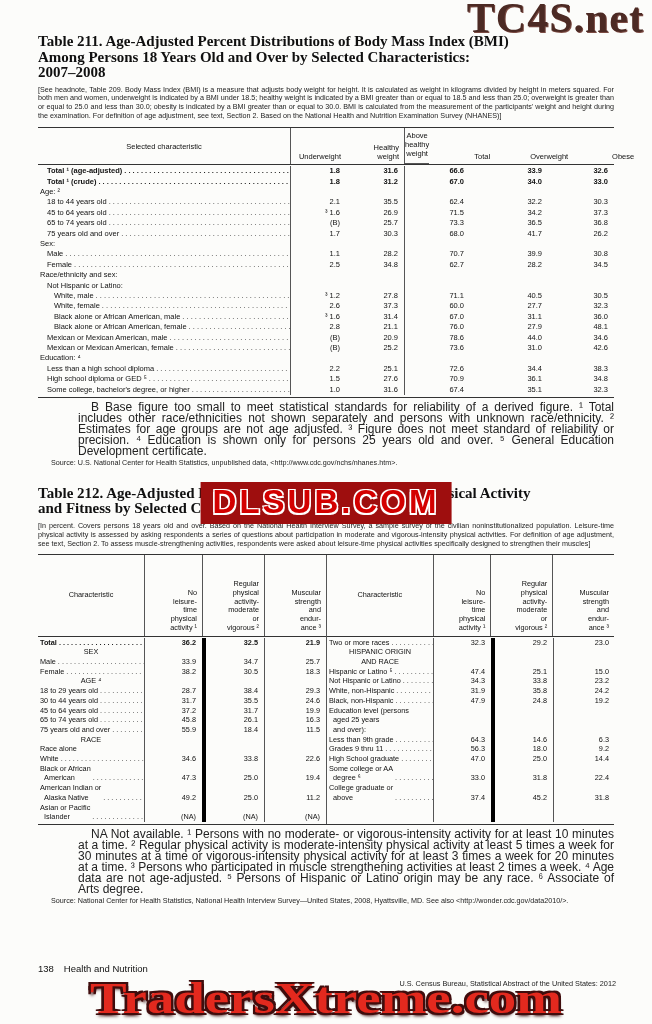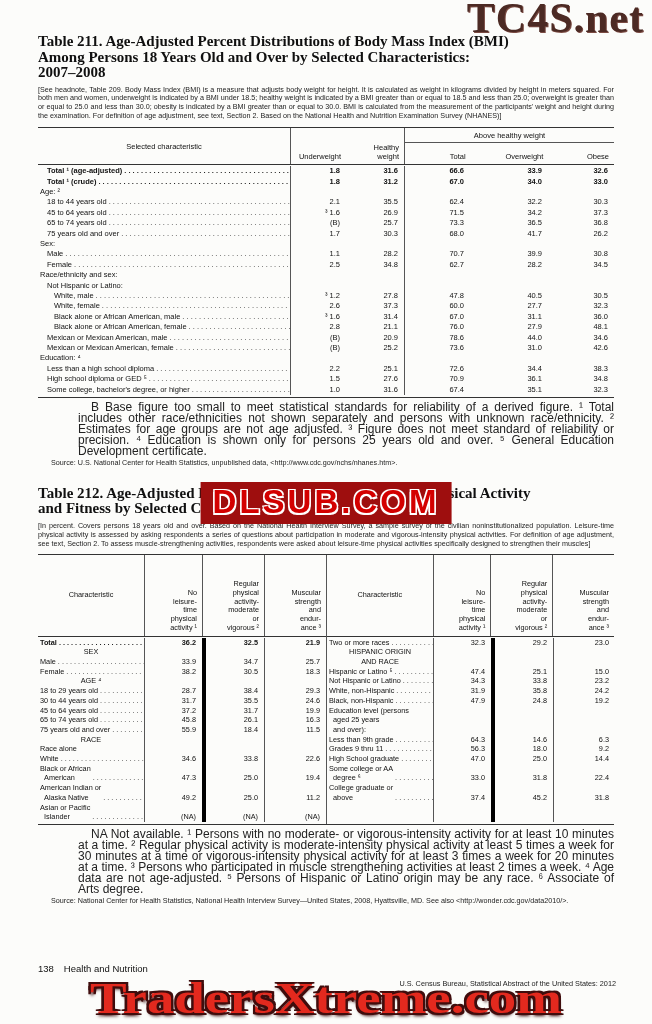--- a/index.html
+++ b/index.html
@@ -24,21 +24,21 @@
   .txt { white-space:pre-line; flex-shrink:0; }
   .fill { flex:1; overflow:hidden; white-space:nowrap; padding-left:2px; color:#222; }
   .fill::before { content:". . . . . . . . . . . . . . . . . . . . . . . . . . . . . . . . . . . . . . . . . . . . . . . . . . . . . . . . . . . . . . . . . . . . . . . . . . . ."; }
   .val { display:flex; align-items:flex-end; justify-content:flex-end; padding-right:6px; flex-shrink:0; }
 
   
   .t1h { display:flex; border-bottom:1px solid #333; height:37px; font-size:7.5px; color:#111; }
   .h-char { width:252px; display:flex; align-items:center; justify-content:center; }
   .h-c1 { width:56px; border-left:1px solid #555; display:flex; align-items:flex-end; justify-content:flex-end; padding:0 5px 3px 0; text-align:right; }
   .h-c2 { width:58px; display:flex; align-items:flex-end; justify-content:flex-end; padding:0 5px 3px 0; text-align:right; white-space:pre-line; }
-  .h-group { width:210px; border-left:1px solid #555; display:flex; flex-direction:column; }
+  .h-group { width:210px; border-left:1px solid #555; display:flex; flex-direction:row; }
   .g-title { text-align:center; border-bottom:1px solid #555; padding:3px 0 2px; }
   .g-cols { flex:1; display:flex; }
   .gc { display:flex; align-items:flex-end; justify-content:flex-end; padding:0 5px 3px 0; }
   .gc.c3 { width:66px; } .gc.c4 { width:78px; } .gc.c5 { width:66px; }
   .t1b { padding:1px 0 2px; }
   .t1 .lab { width:252px; }
   .t1 .ind0 { padding-left:2px; } .t1 .ind1 { padding-left:9px; } .t1 .ind2 { padding-left:16px; }
   .t1 .v0 { width:56px; border-left:1px solid #555; }
   .t1 .v1 { width:58px; }
   .t1 .v2 { width:66px; border-left:1px solid #555; }
@@ -233,21 +233,21 @@
             <div class="val v3"></div>
             <div class="val v4"></div>
           </div>
           <div class="trow">
             <div class="lab ind2">
               <span class="txt">White, male</span>
               <span class="fill"></span>
             </div>
             <div class="val v0">³ 1.2</div>
             <div class="val v1">27.8</div>
-            <div class="val v2">47.8</div>
+            <div class="val v2">71.1</div>
             <div class="val v3">40.5</div>
             <div class="val v4">30.5</div>
           </div>
           <div class="trow">
             <div class="lab ind2">
               <span class="txt">White, female</span>
               <span class="fill"></span>
             </div>
             <div class="val v0">2.6</div>
             <div class="val v1">37.3</div>

